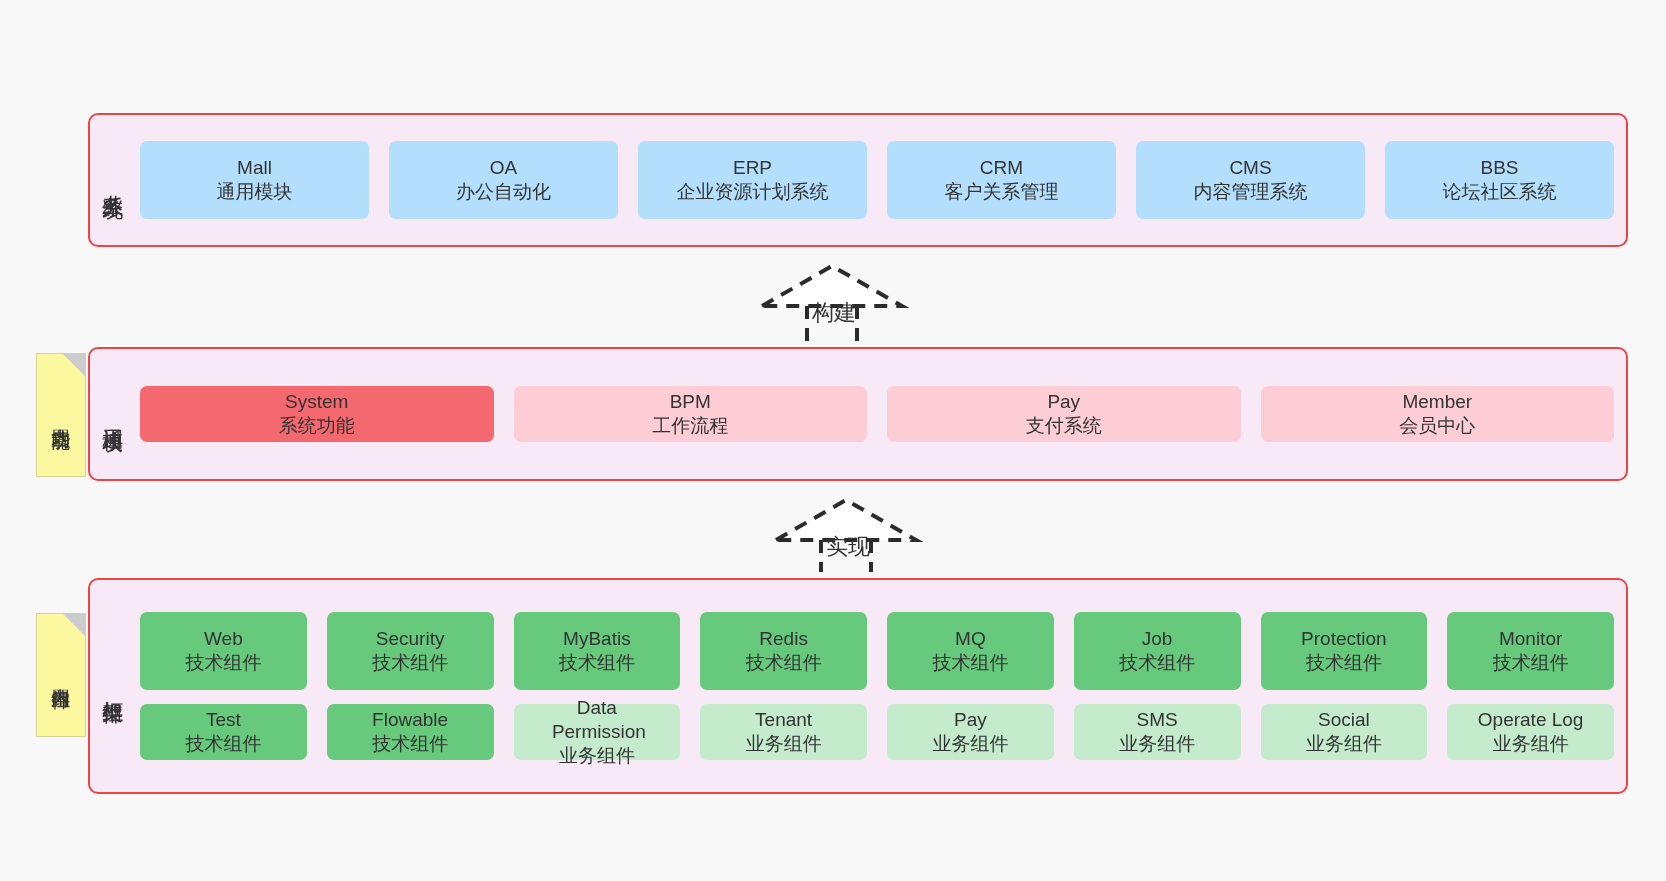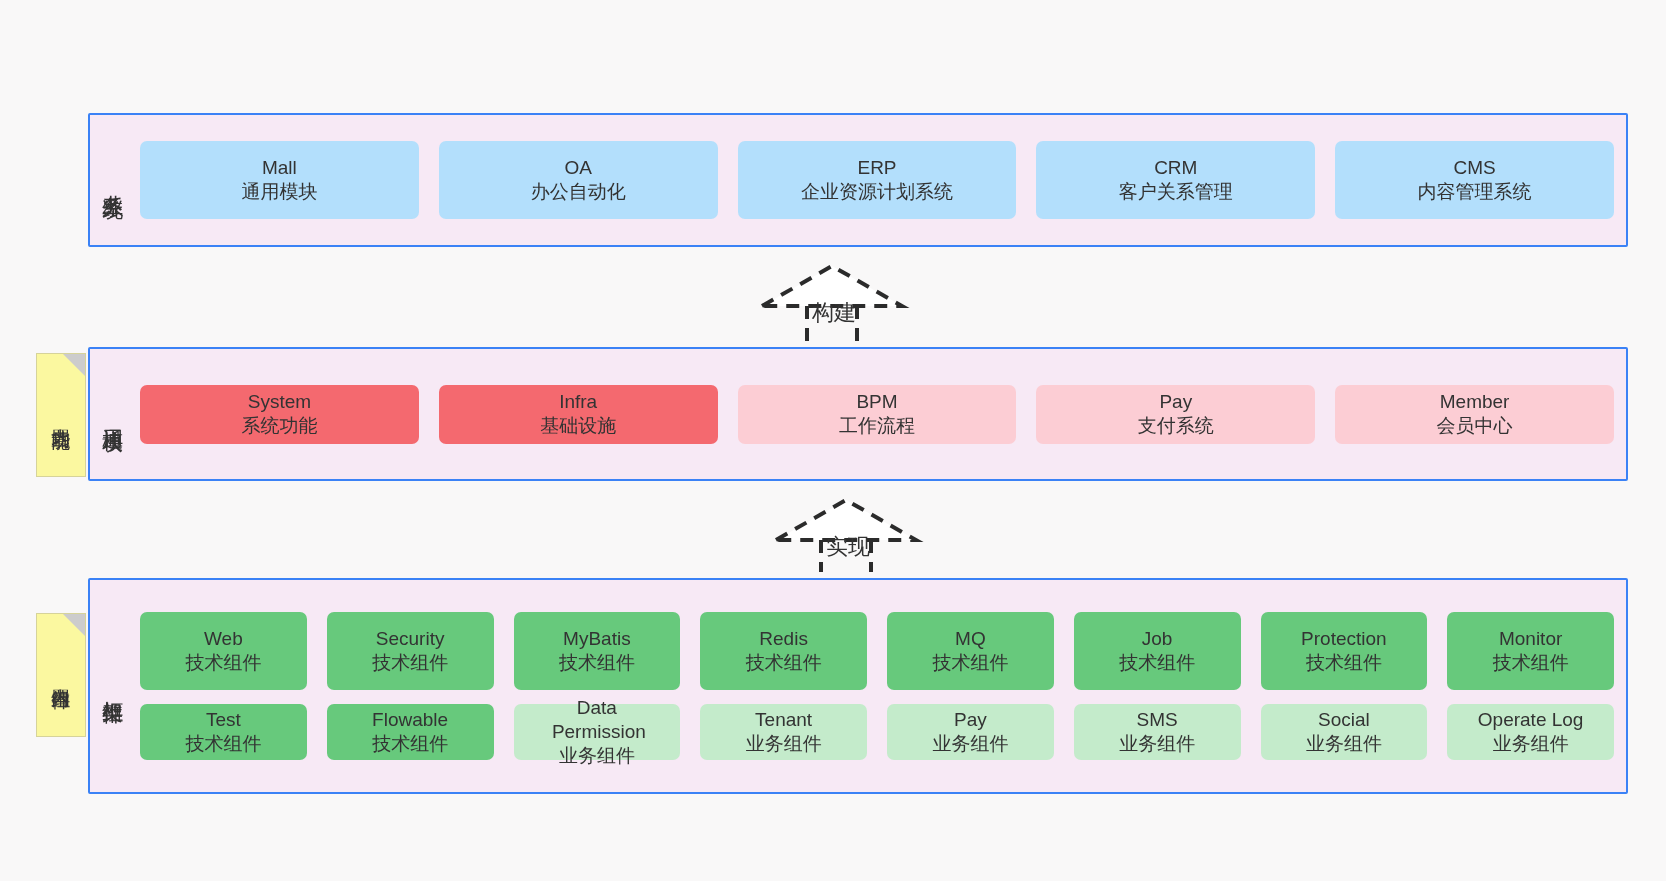--- a/index.html
+++ b/index.html
@@ -10,22 +10,22 @@
     color:#333333;
     overflow:hidden;
     position:relative;
   }
   .canvas{position:absolute;left:0;top:0;width:1666px;height:881px;}
 
   
   .layer{
     position:absolute;
     background:#f7e9f5;
-    border:2px solid #3b82f6;
-    border-radius:2px;
+    border:2px solid #ef4444;
+    border-radius:10px;
     box-sizing:border-box;
     display:flex;
     align-items:stretch;
   }
   .layer-title{
     width:46px;
     flex:0 0 46px;
     display:flex;
     align-items:center;
     justify-content:center;
@@ -135,20 +135,24 @@
           <span class="cn">企业资源计划系统</span>
         </div>
         <div class="cell c-blue">
           <span class="en">CRM</span>
           <span class="cn">客户关系管理</span>
         </div>
         <div class="cell c-blue">
           <span class="en">CMS</span>
           <span class="cn">内容管理系统</span>
         </div>
+        <div class="cell c-blue">
+          <span class="en">BBS</span>
+          <span class="cn">论坛社区系统</span>
+        </div>
       </div>
     </div>
   </div>
 
   <div class="arrow-wrap" style="left:752px;top:258px;width:160px;height:92px;">
     <svg width="160" height="92" viewBox="0 0 160 92">
 
       <path d="M 10 48 L 80 8 L 150 48 Z" fill="#ffffff" stroke="#2b2b2b" stroke-width="4" stroke-dasharray="13,9" stroke-linejoin="miter"></path>
 
       <path d="M 55 48 L 55 92 M 105 48 L 105 92" fill="none" stroke="#2b2b2b" stroke-width="4" stroke-dasharray="13,9"></path>
@@ -157,28 +161,24 @@
   </div>
 
   <div class="note" style="left:36px;top:353px;width:50px;height:124px;">
     <span class="fold"></span>
     <span>内置功能</span>
   </div>
 
   <div class="layer" style="left:88px;top:347px;width:1540px;height:134px;">
     <div class="layer-title">通用模块</div>
     <div class="layer-body">
-      <div class="row" style="height:59px;">
+      <div class="row" style="height:59px;align-items:center;">
         <div class="cell c-red">
           <span class="en">System</span>
           <span class="cn">系统功能</span>
-        </div>
-        <div class="cell c-red">
-          <span class="en">Infra</span>
-          <span class="cn">基础设施</span>
         </div>
         <div class="cell c-pink">
           <span class="en">BPM</span>
           <span class="cn">工作流程</span>
         </div>
         <div class="cell c-pink">
           <span class="en">Pay</span>
           <span class="cn">支付系统</span>
         </div>
         <div class="cell c-pink">

